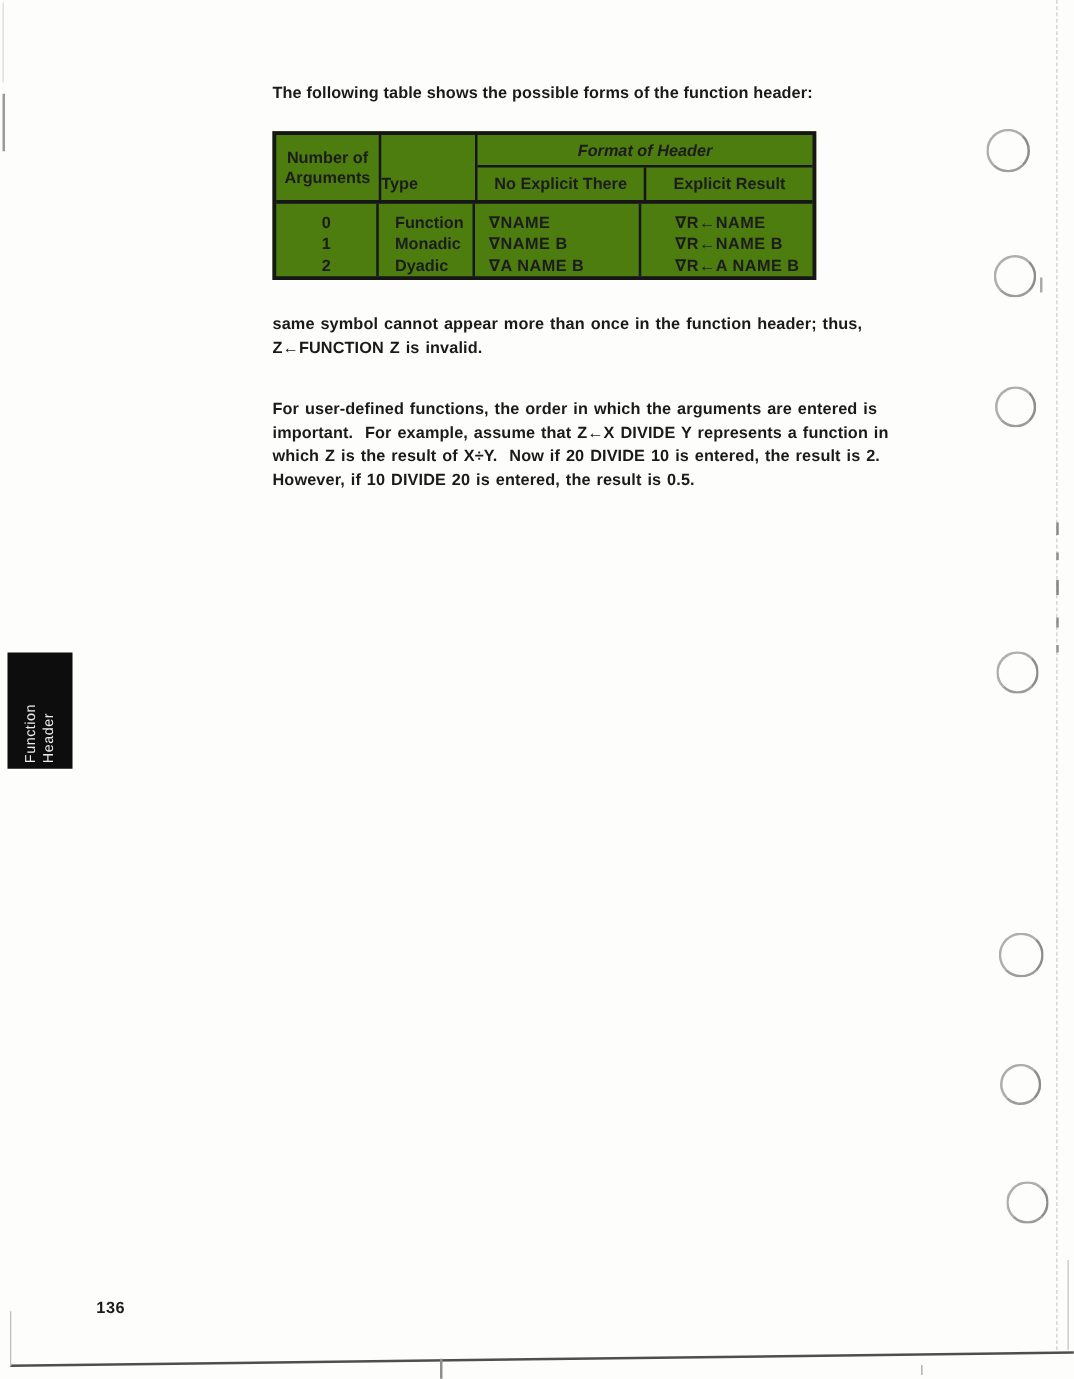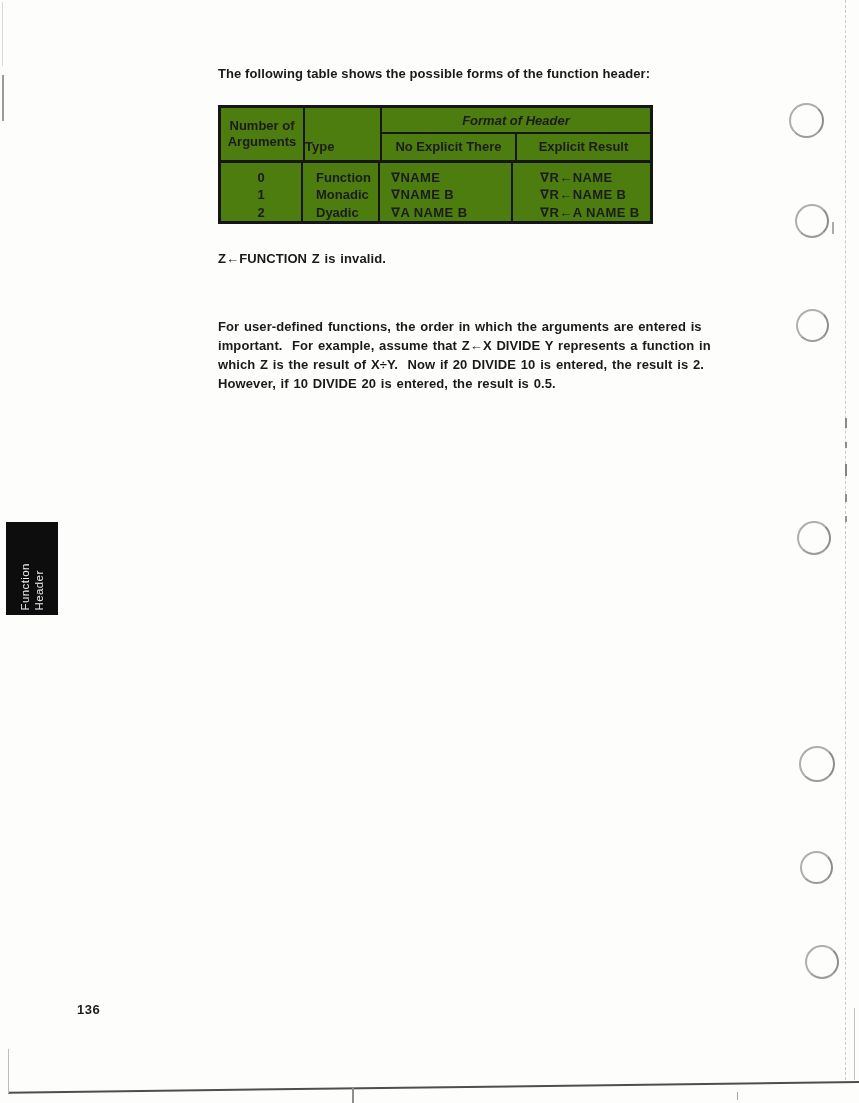--- a/index.html
+++ b/index.html
@@ -59,21 +59,21 @@
   .side-tab-text {
     position: absolute; left: 50%; top: 50%;
     width: 93px; height: 52px;
     transform: translate(-50%, -50%) rotate(-90deg);
     display: flex; flex-direction: column; justify-content: center;
     color: #ececec; font-size: 11.5px; line-height: 14px;
     letter-spacing: 0.4px; padding-left: 5px; box-sizing: border-box;
   }
 
   .page-number {
-    position: absolute; left: 77px; top: 1002px;
+    position: absolute; left: 77px; top: 1038px;
     font-size: 13px; font-weight: bold; letter-spacing: 0.5px;
   }
 
   
   .hole {
     position: absolute; border-radius: 50%;
     border: 2px solid #aeaeae;
     border-right-color: #8c8c8c; border-bottom-color: #9c9c9c;
     box-sizing: border-box; background: transparent;
   }
@@ -153,20 +153,21 @@
       </div>
       <div class="cell td-col4">
         <div>∇R←NAME</div>
         <div>∇R←NAME B</div>
         <div>∇R←A NAME B</div>
       </div>
     </div>
   </div>
 
   <div class="para" id="para1">
+    <div class="pline">same symbol cannot appear more than once in the function header; thus,</div>
     <div class="pline">Z←FUNCTION Z is invalid.</div>
   </div>
 
   <div class="para" id="para2">
     <div class="pline">For user-defined functions, the order in which the arguments are entered is</div>
     <div class="pline">important.  For example, assume that Z←X DIVIDE Y represents a function in</div>
     <div class="pline">which Z is the result of X÷Y.  Now if 20 DIVIDE 10 is entered, the result is 2.</div>
     <div class="pline">However, if 10 DIVIDE 20 is entered, the result is 0.5.</div>
   </div>
 

